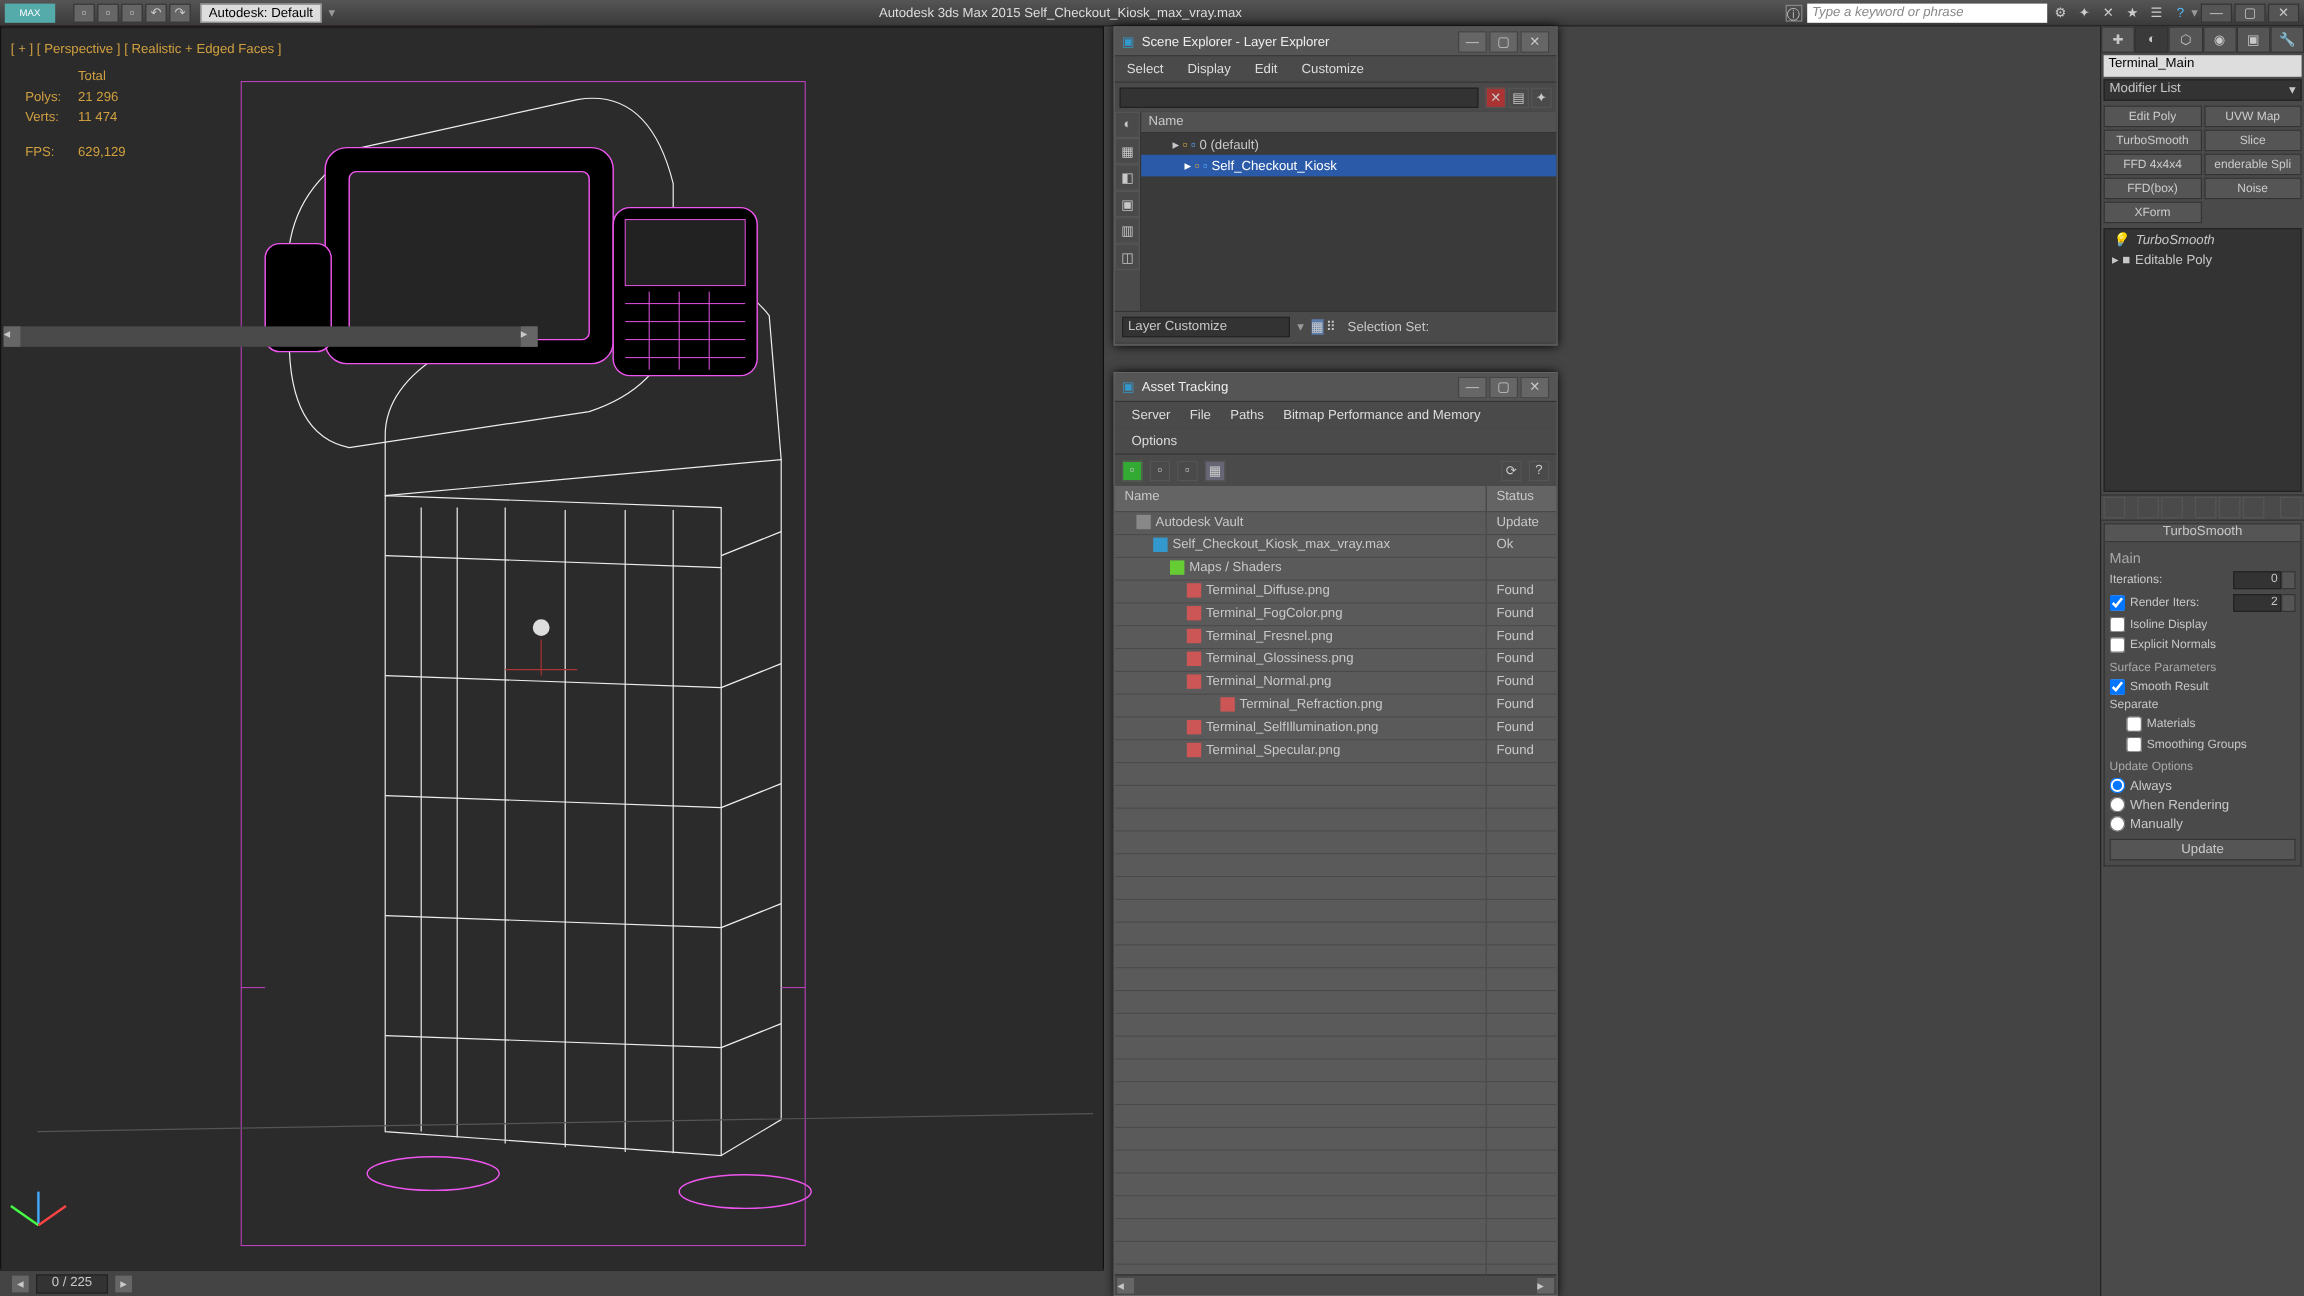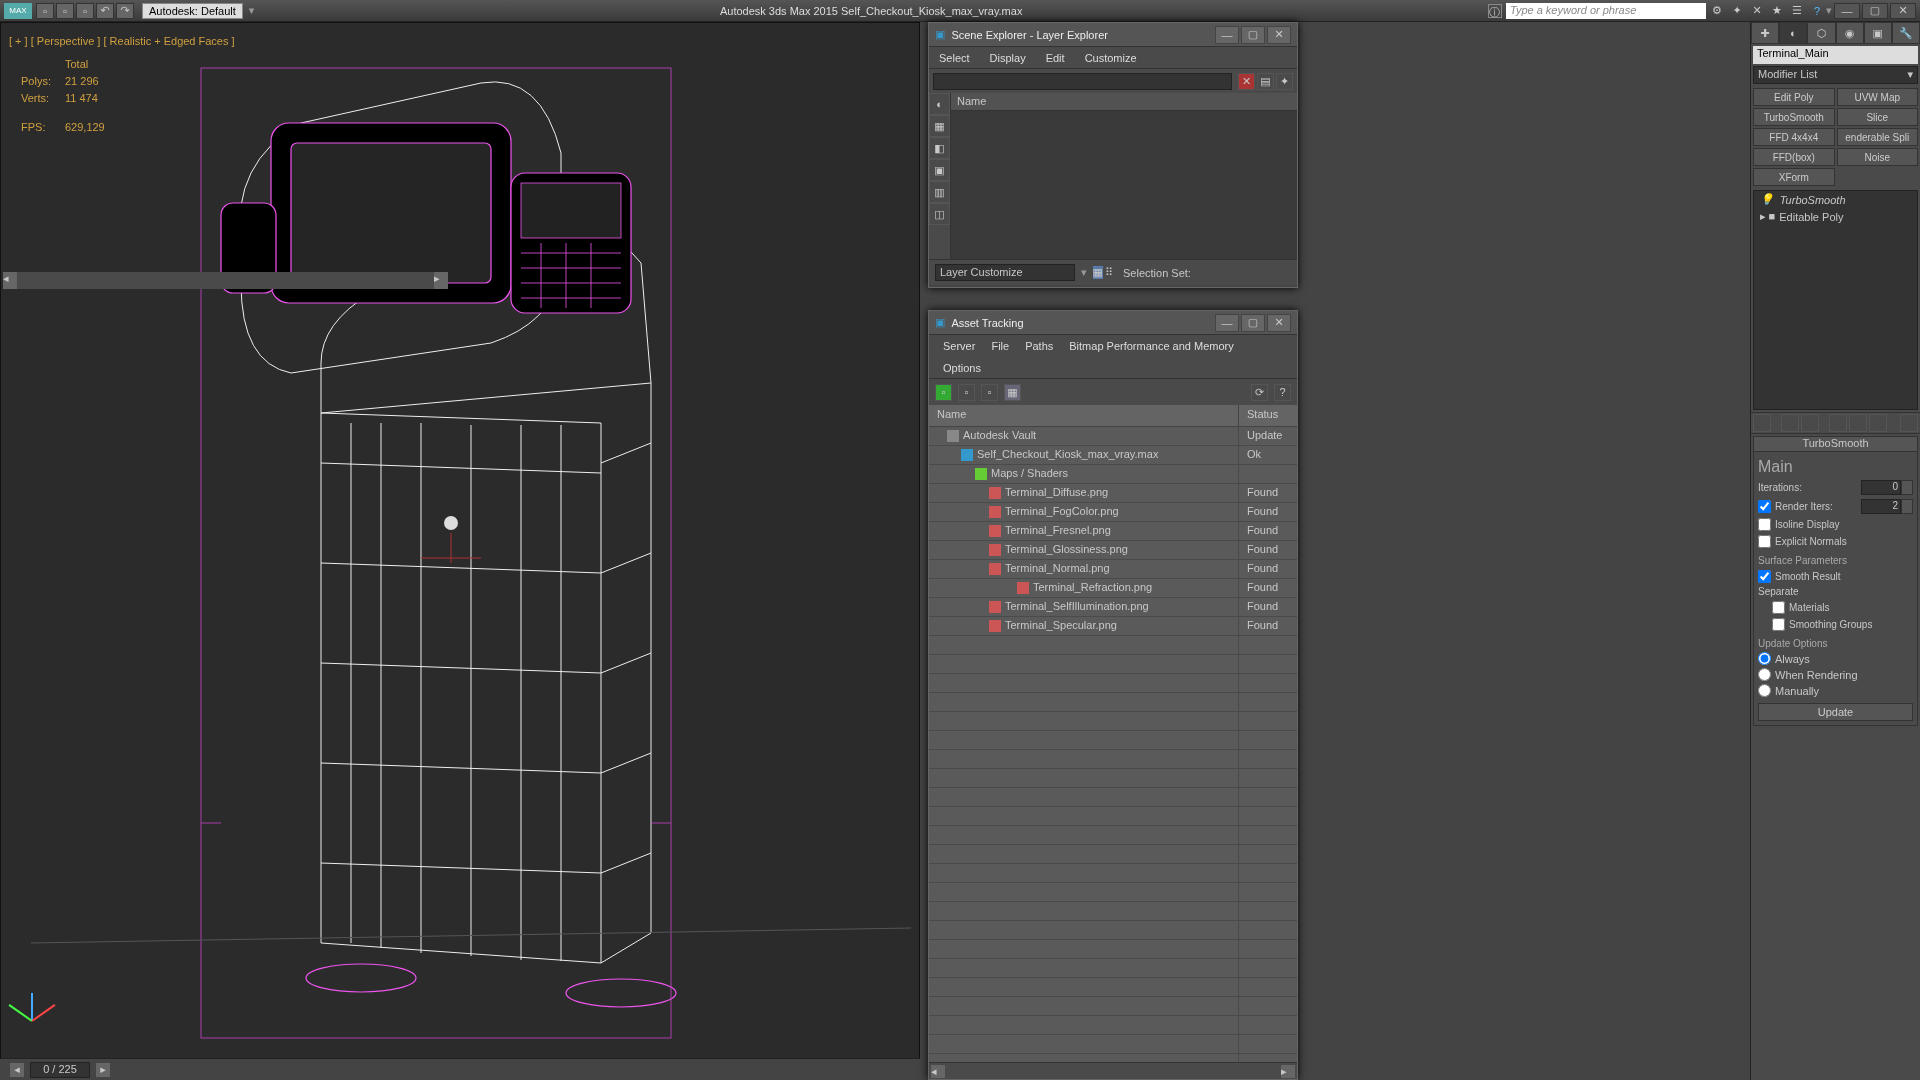--- a/index.html
+++ b/index.html
@@ -1,18 +1,18 @@
 <!DOCTYPE html>
 <html><head>
 <meta charset="utf-8">
 <style>
 *{box-sizing:border-box;margin:0;padding:0;font-family:Tahoma,sans-serif;font-size:11px;color:#c8c8c8;user-select:none}
 body{background:#444;width:1920px;height:1080px;overflow:hidden;position:relative}
 .titlebar{height:22px;background:linear-gradient(#555,#3a3a3a);display:flex;align-items:center;padding:0 4px;border-bottom:1px solid #222}
-.titlebar .logo{width:28px;height:16px;background:#5aa;display:flex;align-items:center;justify-content:center;font-size:8px;color:#fff;margin-right:4px}
+.titlebar .logo{width:42px;height:16px;background:#5aa;display:flex;align-items:center;justify-content:center;font-size:8px;color:#fff;margin-right:15px}
 .titlebar .tbtn{width:18px;height:16px;background:#666;margin-right:2px;display:flex;align-items:center;justify-content:center;border:1px solid #333}
 .titlebar .ws{background:#ddd;color:#000;padding:1px 6px;margin-left:6px;border:1px solid #888}
 .titlebar .title{flex:1;text-align:center;color:#ddd}
 .titlebar .search{width:200px;height:16px;background:#fff;color:#888;padding:1px 4px;font-style:italic}
 .titlebar .ricon{width:18px;height:16px;margin-left:2px;display:flex;align-items:center;justify-content:center;color:#ccc}
 .titlebar .winbtn{width:26px;height:16px;margin-left:2px;background:#555;display:flex;align-items:center;justify-content:center;border:1px solid #333}
 .viewport{position:absolute;left:0;top:22px;width:920px;height:1040px;background:#2b2b2b;border:1px solid #111}
 .vp-label{position:absolute;left:8px;top:12px;color:#d0a040}
 .vp-stats{position:absolute;left:18px;top:32px;color:#d0a040;line-height:15px}
 .vp-stats td{padding-right:12px;color:#d0a040}
@@ -275,20 +275,28 @@
     <div class="vbar">
       <div class="vb">◐</div>
       <div class="vb">▦</div>
       <div class="vb">◧</div>
       <div class="vb">▣</div>
       <div class="vb">▥</div>
       <div class="vb">◫</div>
     </div>
     <div class="tree">
       <div class="hdr">Name</div>
+      <div id="se-rows">
+          <div class="row">
+            <span style="padding-left:20px">▸ <span style="color:#da4">▫</span> <span style="color:#5af">▫</span> 0 (default)</span>
+          </div>
+          <div class="row sel">
+            <span style="padding-left:30px">▸ <span style="color:#da4">▫</span> <span style="color:#5af">▫</span> Self_Checkout_Kiosk</span>
+          </div>
+        </div>
     </div>
   </div>
   <div class="footer">
     <div class="drop">Layer Customize</div>
     <span style="color:#999">▾</span>
     <div class="ib" style="margin-left:6px;background:#5a7aaa">▦</div>
     <div class="ib" style="margin-left:2px">⠿</div>
     <span style="margin-left:10px">Selection Set:</span>
   </div>
 </div>
@@ -586,21 +594,21 @@
     <div style="width:6px"></div>
     <div class="st"></div>
     <div class="st"></div>
     <div class="st"></div>
     <div style="flex:1"></div>
     <div class="st"></div>
   </div>
   <div class="rollout">
     <div class="rhdr">TurboSmooth</div>
     <div class="rbody">
-      <div style="font-size:16px;color:#aaa;margin:2px 0">Main</div>
+      <div style="font-size:12px;color:#aaa;margin:2px 0">Main</div>
       <div class="prow">
         <label>Iterations:</label>
         <div class="spin">0</div>
           <div class="arr"></div>
       </div>
       <div class="prow">
         <input type="checkbox" checked="" style="margin-right: 4px;">
         <label>Render Iters:</label>
         <div class="spin">2</div>
           <div class="arr"></div>

